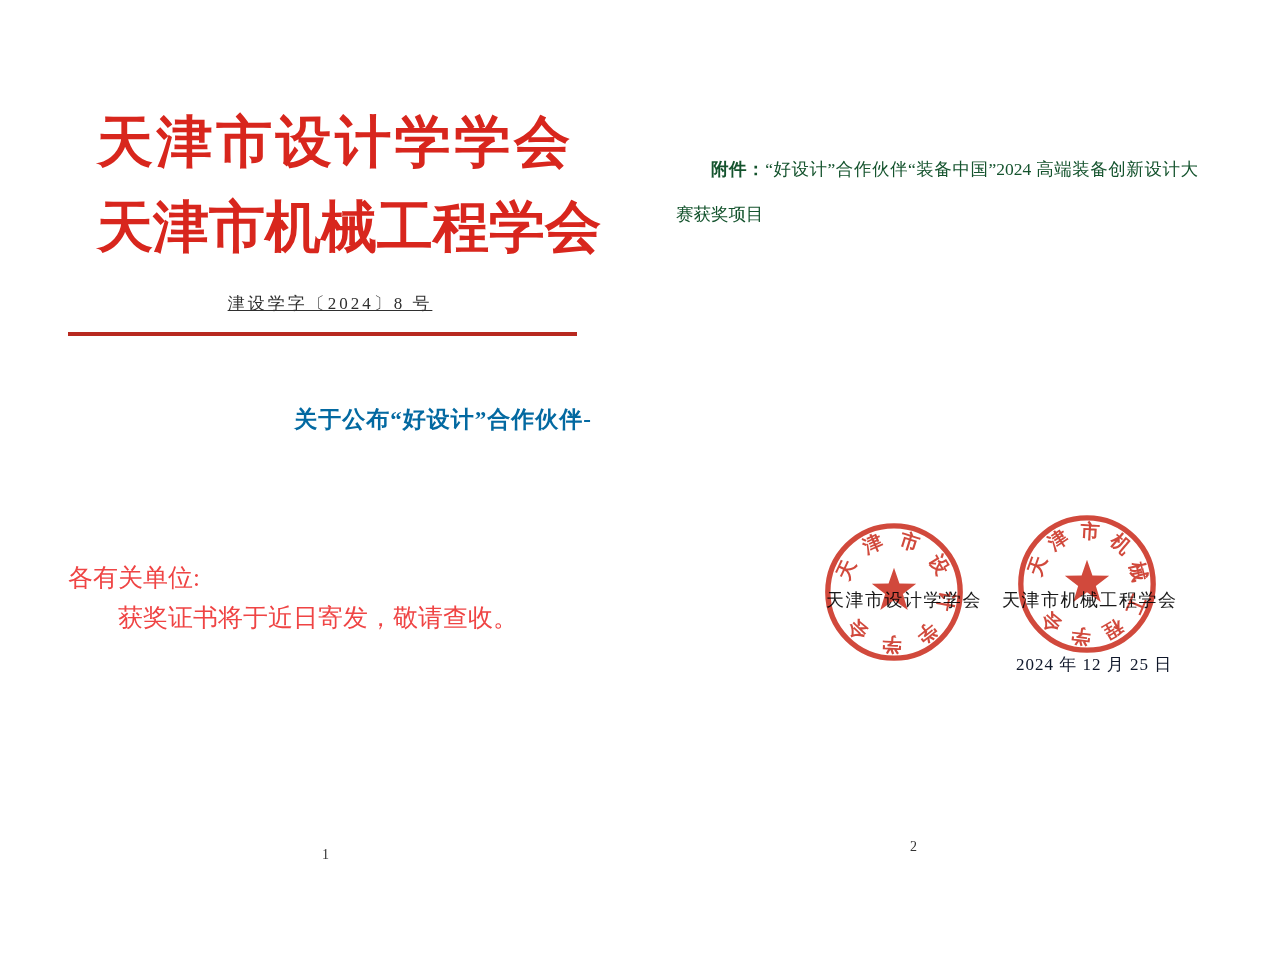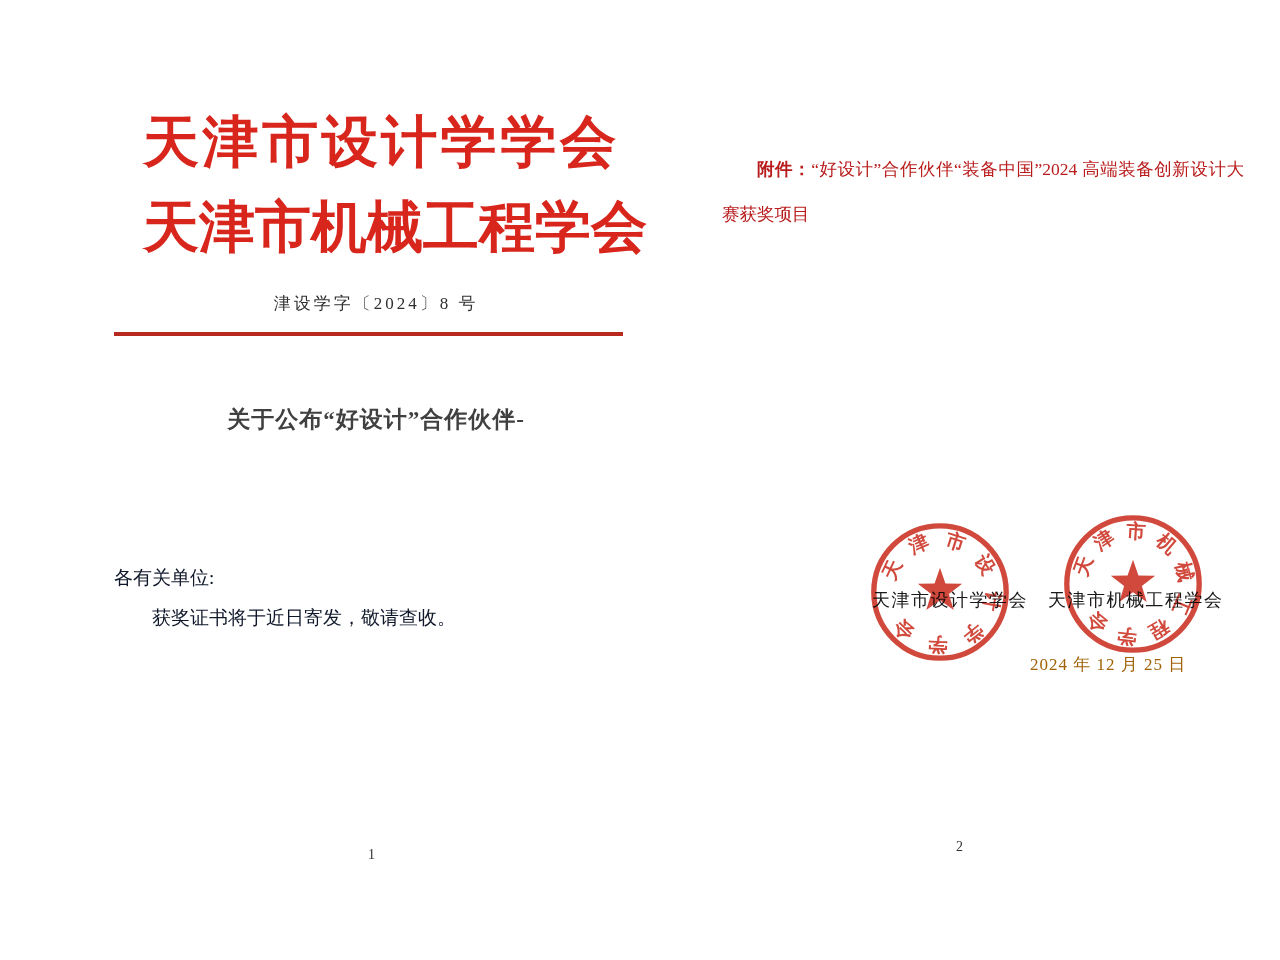--- a/index.html
+++ b/index.html
@@ -11,64 +11,64 @@
   }
   *{margin:0;padding:0;box-sizing:border-box;}
   html,body{width:1280px;height:960px;}
   body{
     background:var(--paper-white);
     font-family:"Liberation Serif","DejaVu Serif",serif;
     color:var(--text-black);
     position:relative;
     overflow:hidden;
   }
-  .canvas{position:absolute;inset:0;background:var(--paper-white);margin-left:46px;}
+  .canvas{position:absolute;inset:0;background:var(--paper-white);}
   .page{position:absolute;inset:0;}
 
   
   .org-header{
     position:absolute;left:97px;top:100px;width:473px;
   }
   .org-line{
     font-size:56px;font-weight:700;color:var(--header-red);
     line-height:85px;white-space:nowrap;
     text-align:justify;text-align-last:justify;text-justify:inter-character;
     width:100%;
   }
   .doc-number{
     position:absolute;left:68px;top:292px;width:524px;
-    text-align:center;font-size:17px;color:#2f2f2f;letter-spacing:3px;
+    text-align:center;font-size:17px;color:#2f2f2f;letter-spacing:3px;text-decoration:underline;
   }
   .red-rule{
     position:absolute;left:68px;top:332px;width:509px;height:4px;
     background:var(--rule-red);
   }
   .doc-title{
     position:absolute;left:68px;top:398px;width:524px;
-    text-align:center;font-size:23px;line-height:43px;font-weight:700;
-    color:#404040;letter-spacing:1px;
+    text-align:right;font-size:23px;line-height:43px;font-weight:700;
+    color:#0369a1;letter-spacing:1px;
   }
   .body-text{
     position:absolute;left:68px;top:558px;width:526px;
-    font-size:19px;line-height:40px;color:#0f172a;
+    font-size:25px;line-height:40px;color:#ef4444;
   }
   .salutation{margin-bottom:0;}
   .para{
     text-indent:2em;text-align:justify;text-justify:inter-ideograph;
   }
   .page-num{
     position:absolute;font-size:14px;color:#333;
   }
   .pn1{left:322px;top:847px;}
   .pn2{left:910px;top:839px;}
 
   
   .attachment{
     position:absolute;left:676px;top:147px;width:522px;
-    font-size:17.5px;line-height:45px;color:#b91c1c;
+    font-size:17.5px;line-height:45px;color:#14532d;
     text-indent:2em;text-align:justify;text-justify:inter-ideograph;
   }
   .att-label{font-weight:700;}
   .signer{
     position:absolute;top:588px;font-size:18px;letter-spacing:1.5px;
     color:#1a1a1a;white-space:nowrap;z-index:1;
   }
   .signer-1{left:826px;}
   .signer-2{left:1002px;}
   .seal{
@@ -76,22 +76,22 @@
     mix-blend-mode:multiply;opacity:.9;
   }
   .seal-1{left:821px;top:519px;}
   .seal-2{left:1014px;top:511px;}
   .seal svg{width:100%;height:100%;}
   .seal-char{
     font-family:"Liberation Serif","DejaVu Serif",serif;
     font-weight:700;
   }
   .date{
-    position:absolute;left:984px;top:653px;font-size:17px;
-    letter-spacing:1px;color:#a16207;white-space:nowrap;
+    position:absolute;left:1016px;top:653px;font-size:17px;
+    letter-spacing:1px;color:#0f172a;white-space:nowrap;
   }
 </style>
 </head>
 <body>
 
 <div class="canvas">
 
   <section class="page">
     <div class="org-header">
       <div class="org-line">天津市设计学学会</div>

